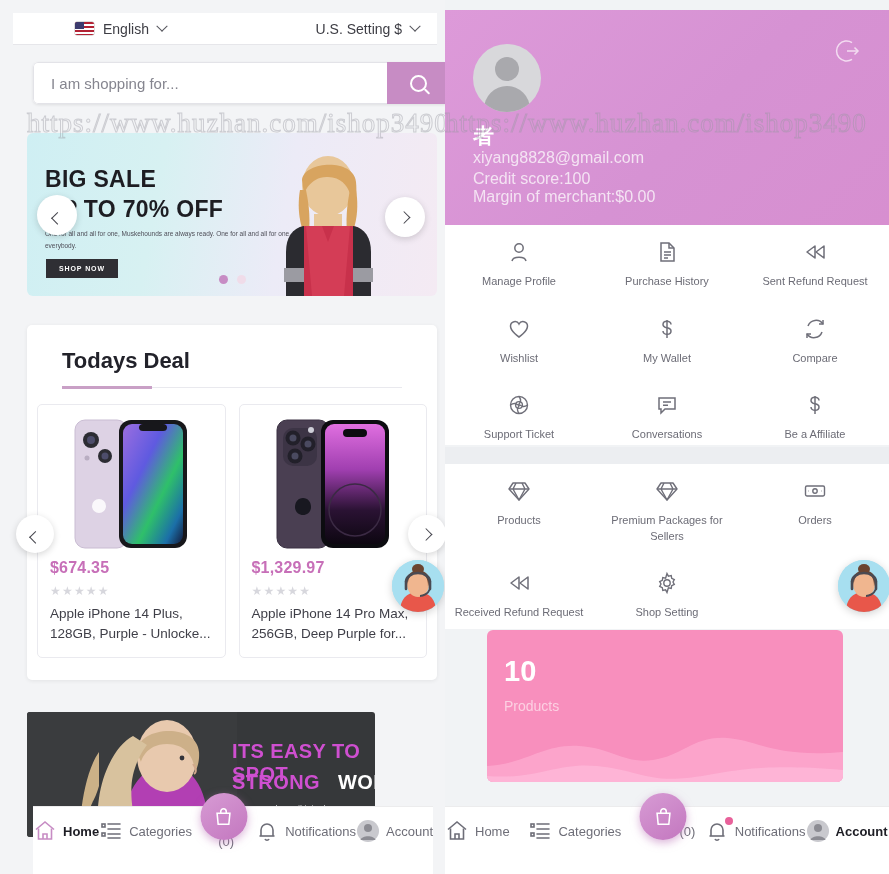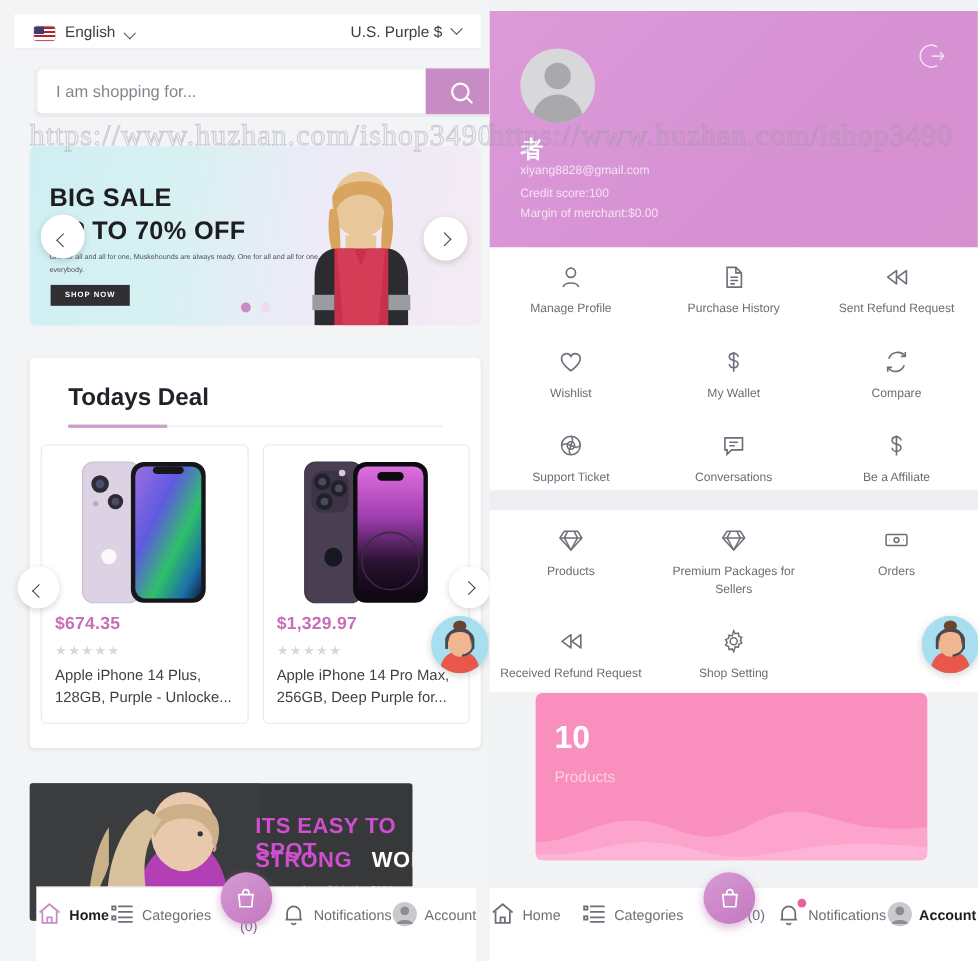--- a/index.html
+++ b/index.html
@@ -16,21 +16,21 @@
     background: #f3f4f6; overflow: hidden;
   }
   .left-inner { position:absolute; inset:0; }
 
   .topbar {
     position:absolute; top:13px; left:13px; right:8px; height:32px;
     background:#fff; border-bottom:1px solid #e6e6ea;
     display:flex; align-items:center; justify-content:space-between;
     padding:0 18px;
   }
-  .lang-group { display:flex; align-items:flex-end; gap:9px; }
+  .lang-group { display:flex; align-items:center; gap:9px;margin-left:44px; }
   .flag {
     width:19px; height:13px; border-radius:2px; overflow:hidden; position:relative;
     background: repeating-linear-gradient(#b22234 0 2px, #fff 2px 4px);
     box-shadow:0 0 0 .5px #bbb;
   }
   .flag:before {
     content:""; position:absolute; left:0; top:0; width:9px; height:7px; background:#3c3b6e;
   }
   .topbar-text { font-size:14px; color:#3d3d44; }
   .caret { width:8px; height:8px; border-right:1.4px solid #55555c; border-bottom:1.4px solid #55555c;
@@ -150,21 +150,21 @@
     position:absolute; top:10px; left:0; right:0; height:215px;
     background:linear-gradient(135deg,#dd9ad9 0%,#d692d3 55%,#d78fd0 100%);
   }
   .avatar {
     position:absolute; left:28px; top:34px; width:68px; height:68px; border-radius:50%;
     background:#d8d8db; overflow:hidden;
   }
   .av-head { position:absolute; left:50%; top:13px; transform:translateX(-50%); width:24px; height:24px; border-radius:50%; background:#a9a9ad; }
   .av-body { position:absolute; left:50%; bottom:-8px; transform:translateX(-50%); width:46px; height:34px; border-radius:23px 23px 0 0; background:#a9a9ad; }
   .uname { position:absolute; left:28px; top:112px; font-size:21px; font-weight:700; color:#fff; }
-  .uline { position:absolute; left:28px; font-size:11px; color:#f4e3f3; }
+  .uline { position:absolute; left:28px; font-size:16px; color:#f4e3f3; }
   .logout { position:absolute; right:28px; top:28px; width:26px; height:26px; cursor:pointer; }
 
   .menu-block { position:absolute; left:0; right:0; background:#fff; }
   .mrow { display:flex; }
   .mitem {
     flex:1; display:flex; flex-direction:column; align-items:center; gap:9px;
     padding:14px 6px 12px; cursor:pointer;
   }
   .mlabel { font-size:11px; color:#6c6c76; text-align:center; line-height:1.42; }
   .micon { width:26px; height:26px; display:flex; align-items:center; justify-content:center; color:#6f6f79; }
@@ -188,21 +188,21 @@
   <div class="panel-left">
     <div class="left-inner">
 
       <div class="topbar">
         <div class="lang-group">
           <span class="flag"></span>
           <span class="topbar-text">English</span>
           <span class="caret"></span>
         </div>
         <div class="cur-group">
-          <span class="topbar-text">U.S. Purple $</span>
+          <span class="topbar-text">U.S. Setting $</span>
           <span class="caret"></span>
         </div>
       </div>
 
       <div class="searchwrap">
         <input type="text" placeholder="I am shopping for..." style="">
         <button class="search-btn">
           <span class="mag"></span>
         </button>
       </div>

